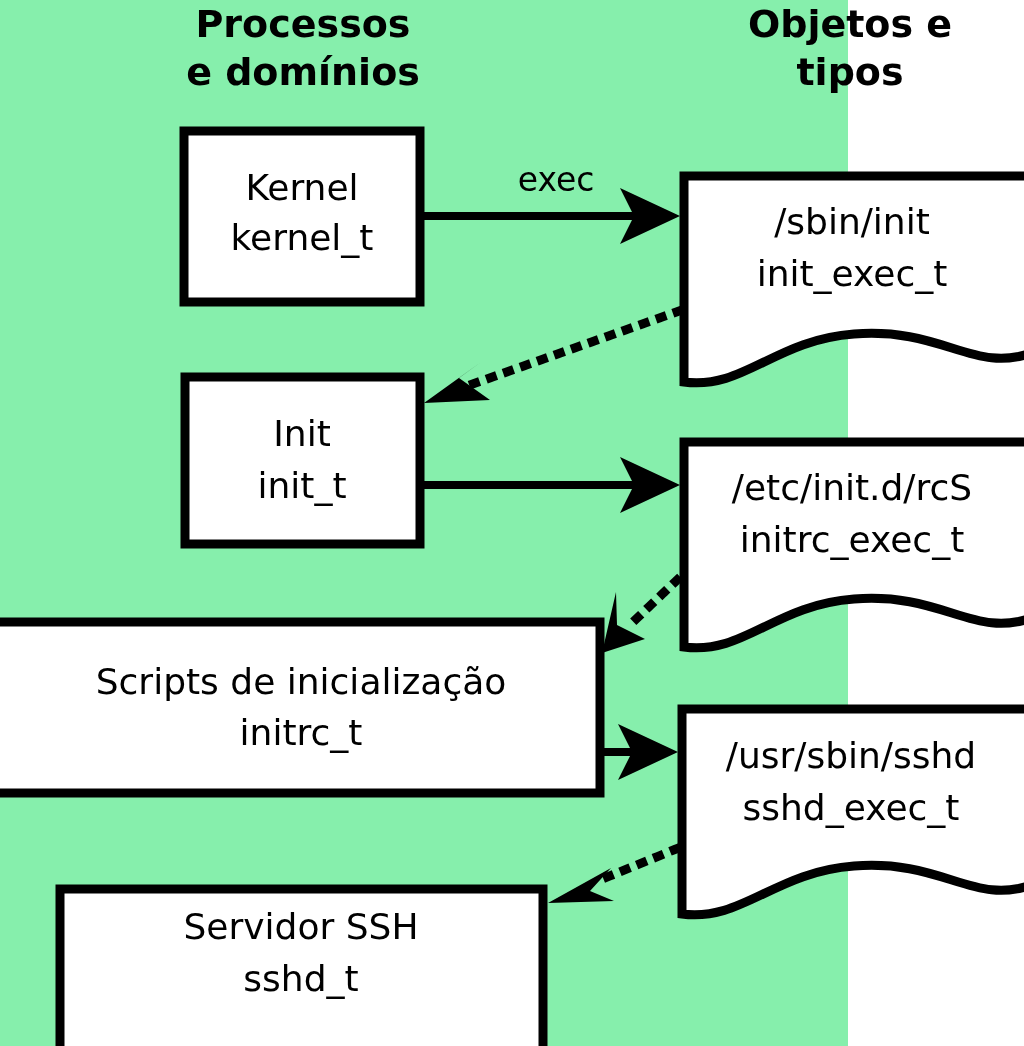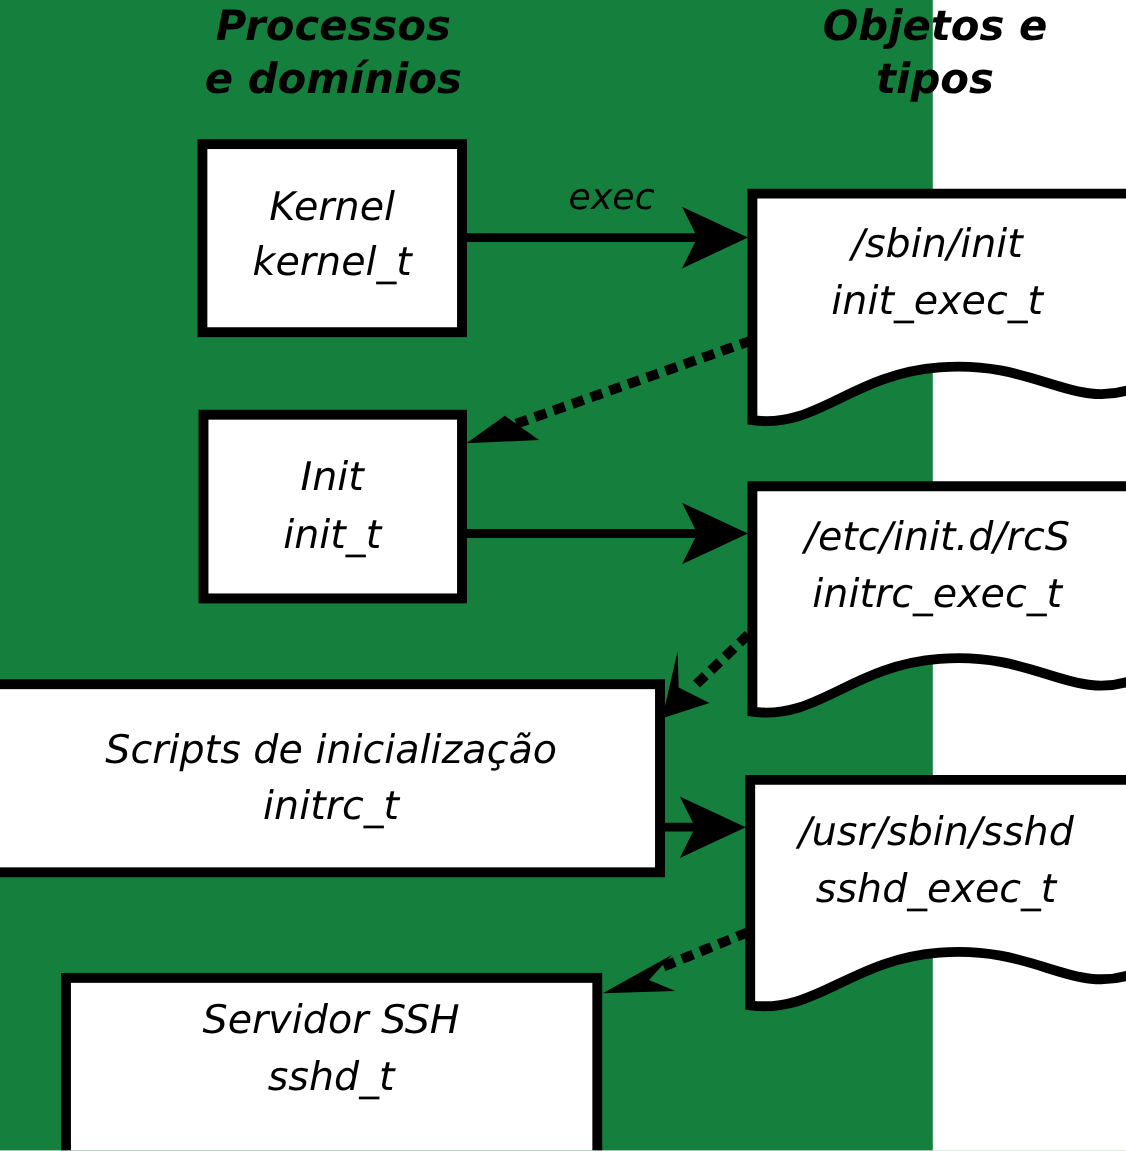--- a/index.html
+++ b/index.html
@@ -10,22 +10,21 @@
   body {
     width: 1024px;
     height: 1046px;
     overflow: hidden;
     font-family: "DejaVu Sans", sans-serif;
   }
   #diagram-root {
     position: relative;
     width: 848px;
     height: 1046px;
-    background: #15803d;
-    font-style: italic;
+    background: #86efac;
   }
   svg#diagram-svg {
     display: block;
     width: 1024px;
     height: 1046px;
   }
   .col-header {
     font-family: "DejaVu Sans", sans-serif;
     font-weight: bold;
     font-size: 38px;

